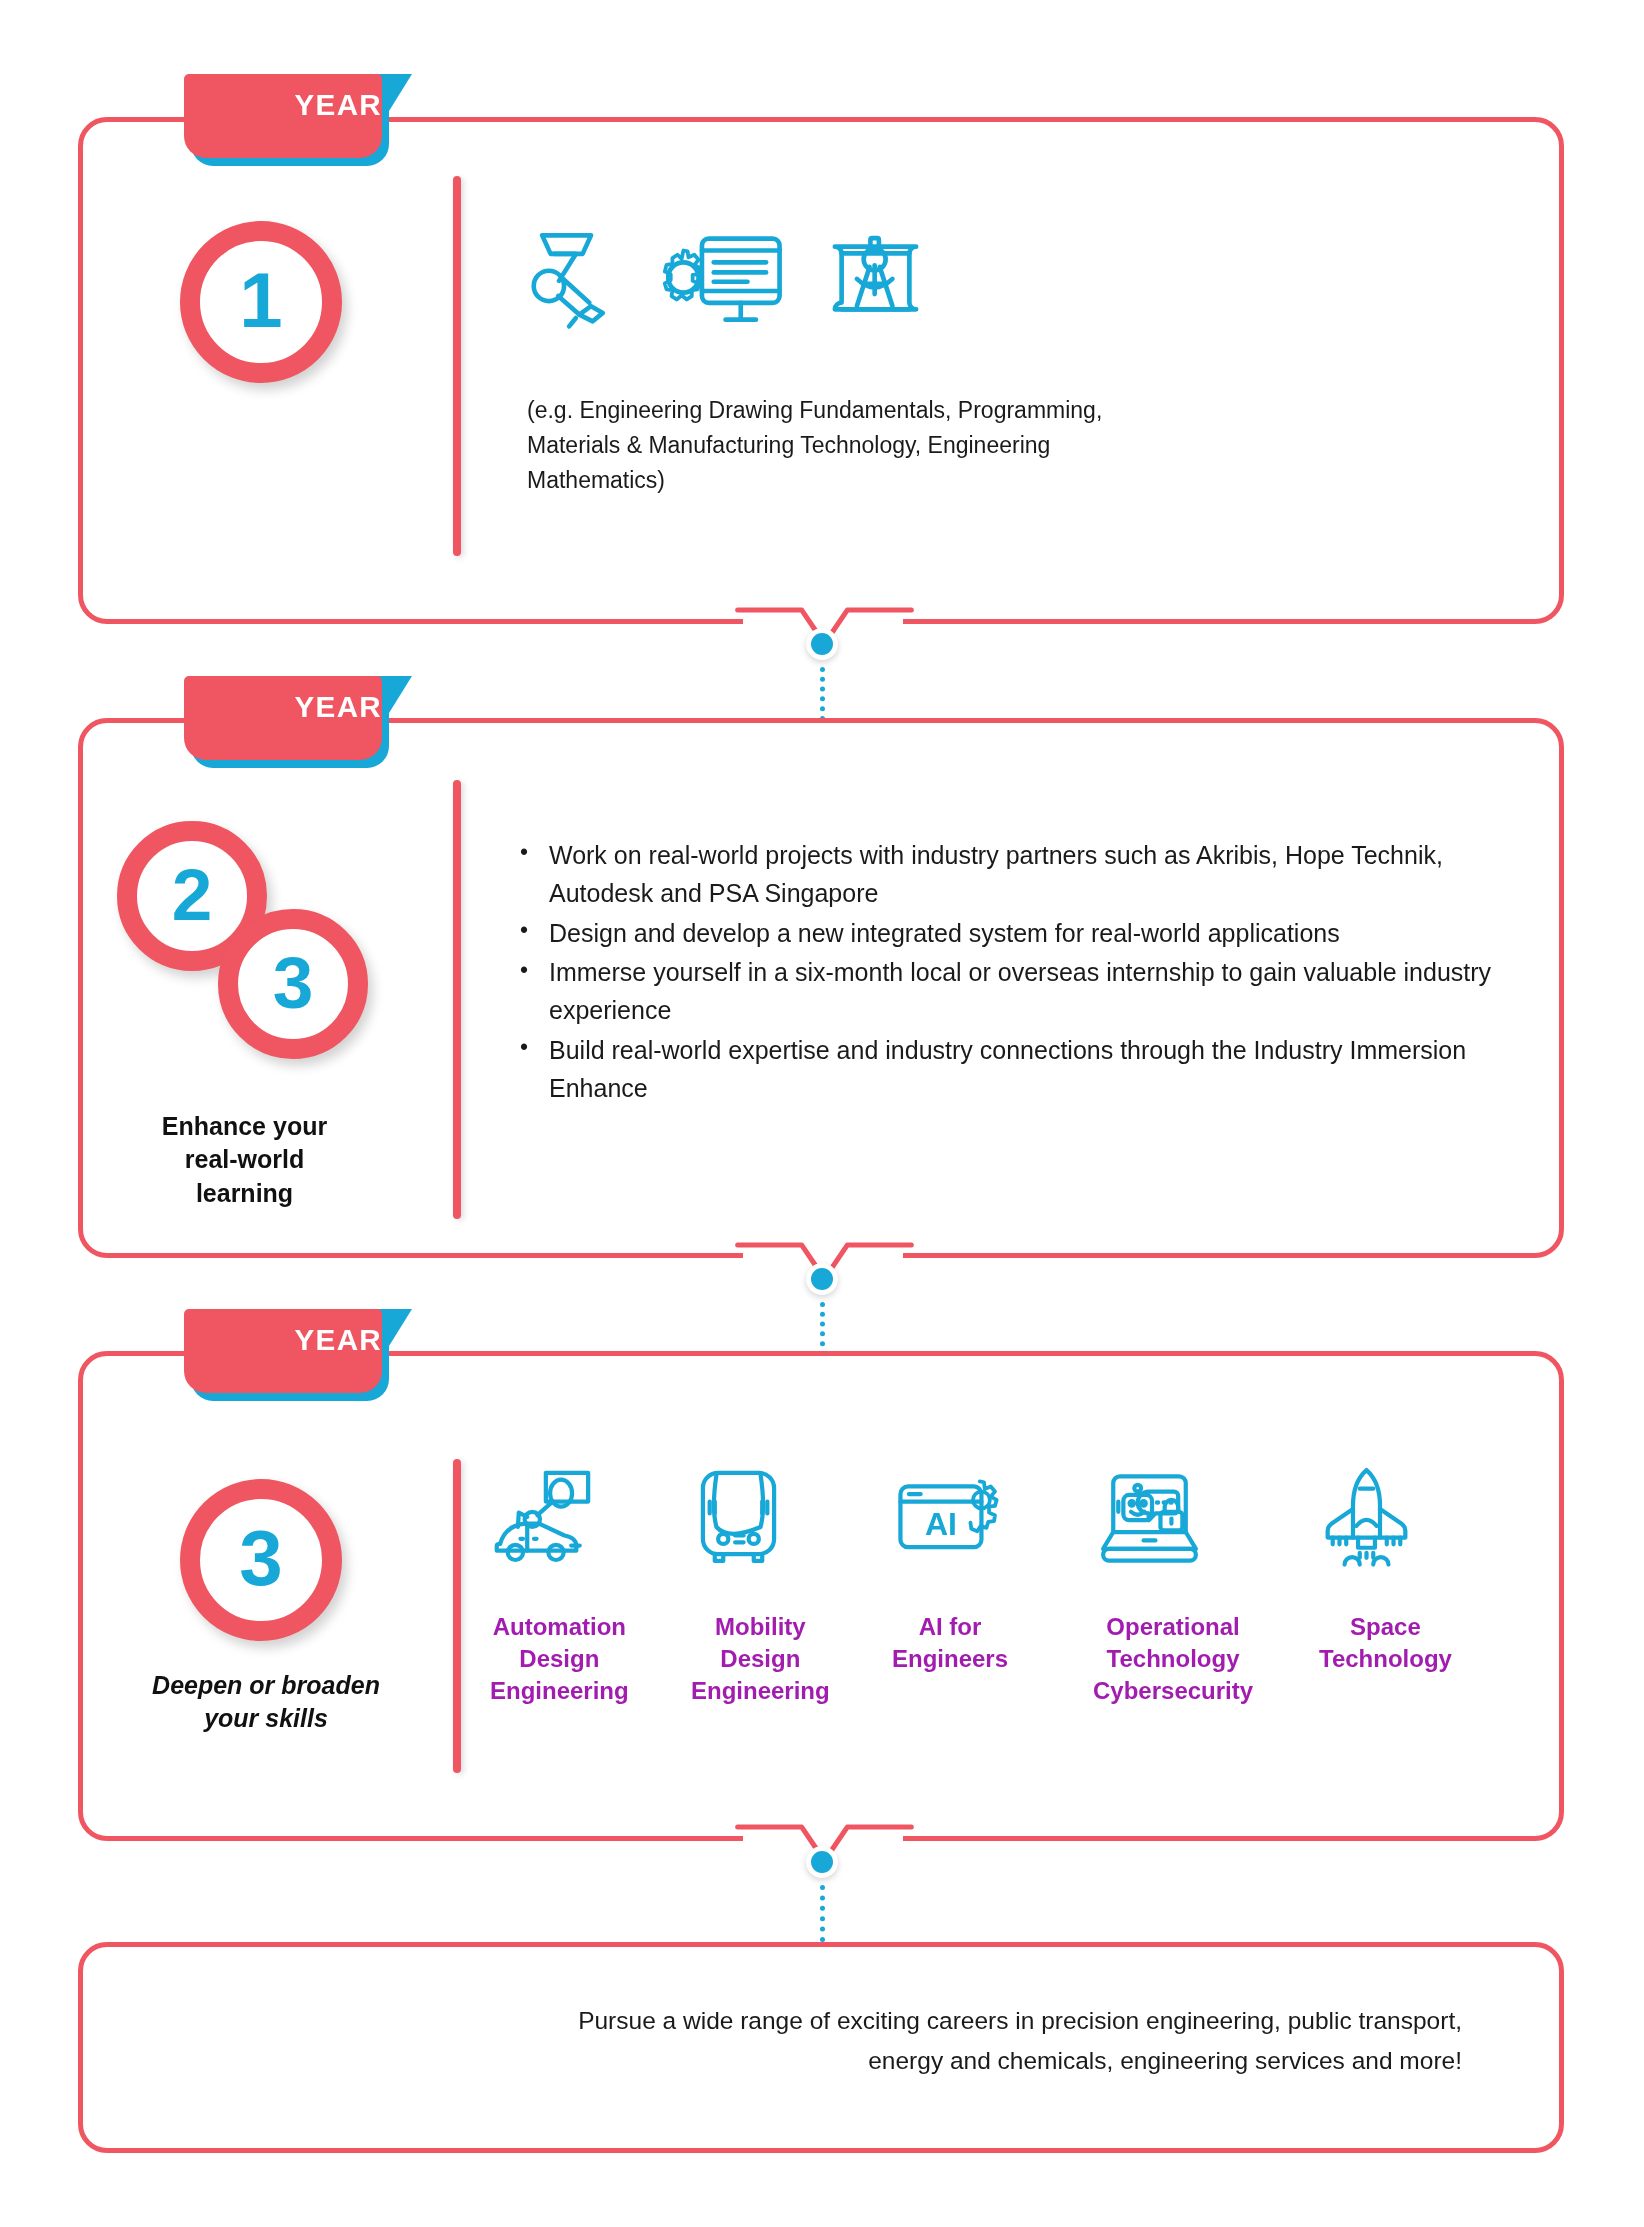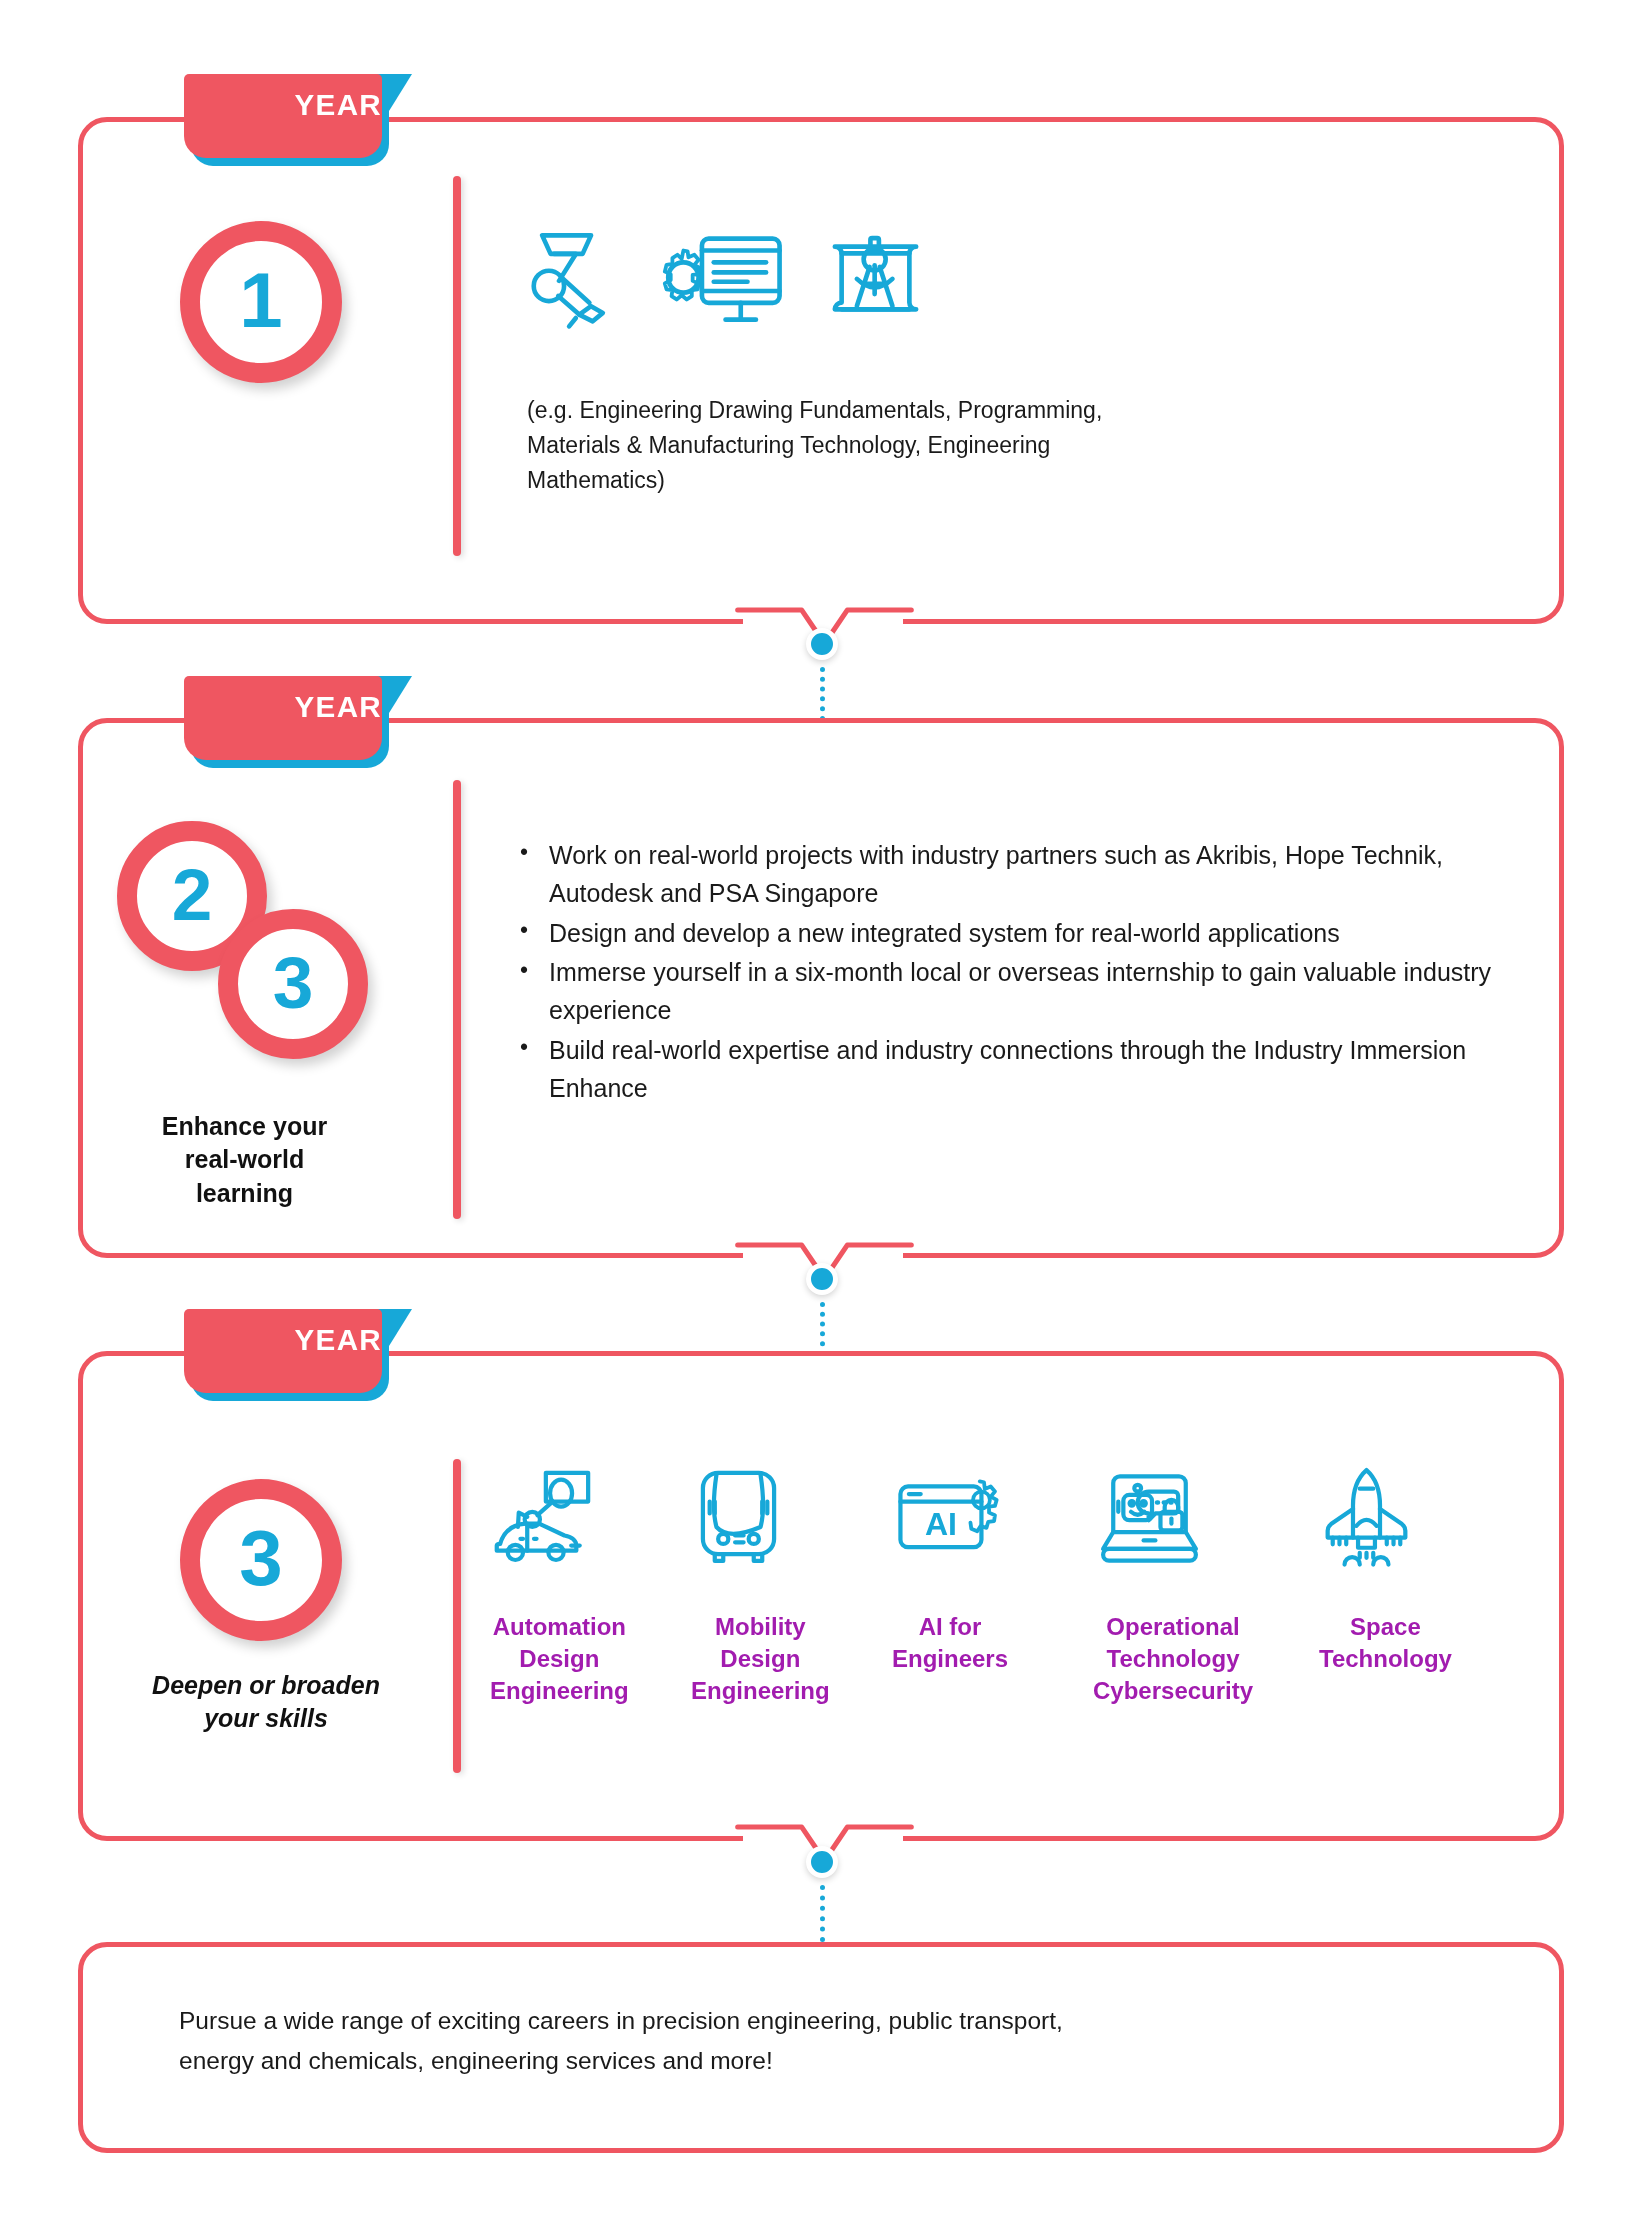--- a/index.html
+++ b/index.html
@@ -187,21 +187,21 @@
   }
   .conn-dash {
     position: absolute;
     width: 0;
     border-left: 5px dotted #17A8D8;
   }
 
   
   .closing-text {
     position: absolute;
-    text-align: left;
+    text-align: right;
     font-size: 24.5px;
     line-height: 1.62;
     color: #1a1a1a;
   }
 
   .top-crumb {
     position: absolute;
     top: 0; left: 177px;
     font-size: 12.7px;
     color: #fbfbfb;

